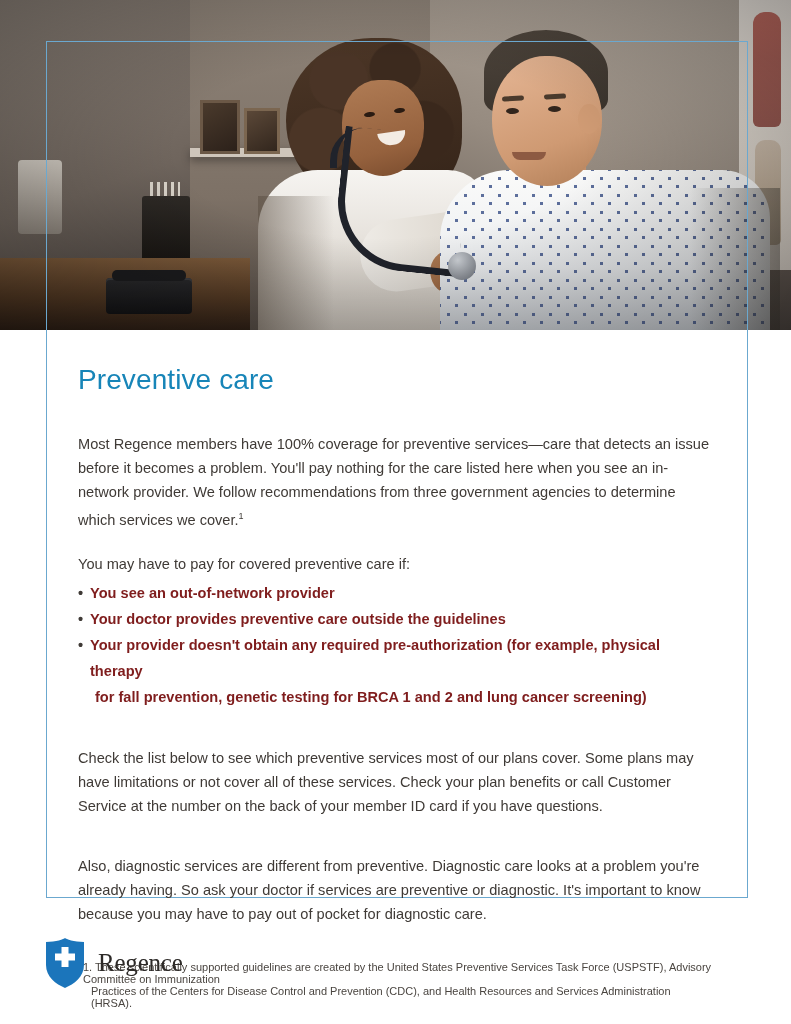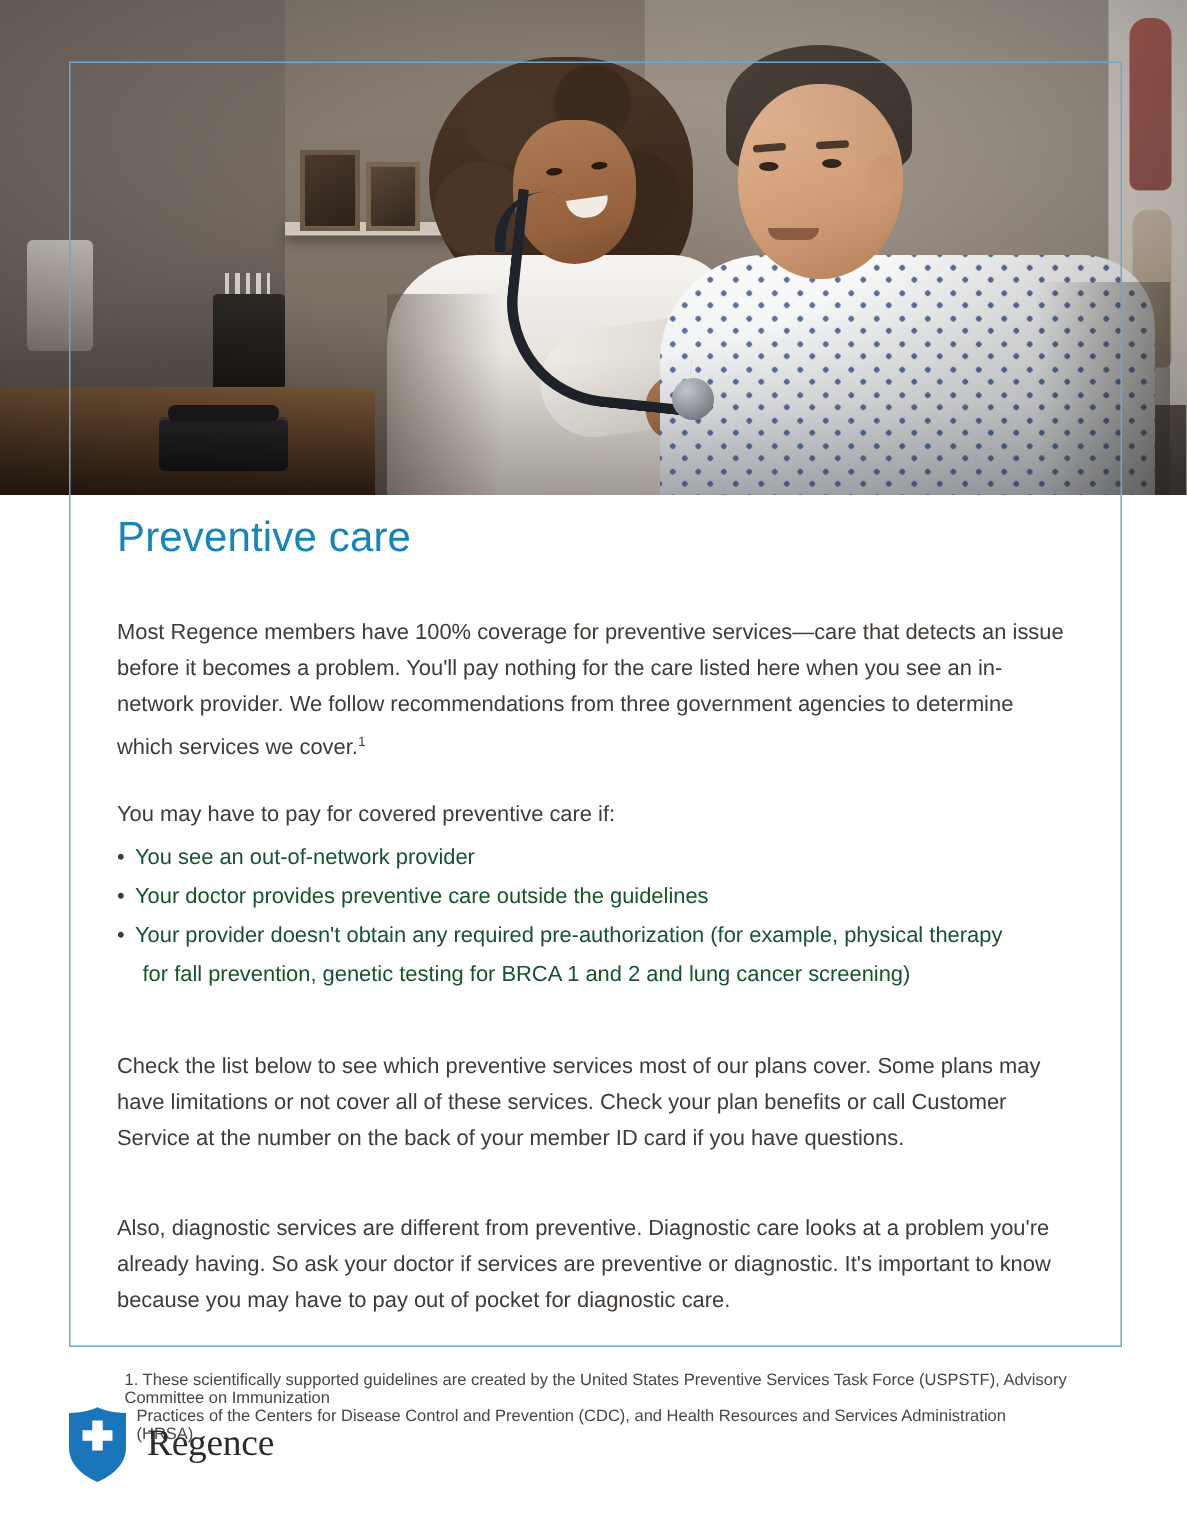--- a/index.html
+++ b/index.html
@@ -259,21 +259,21 @@
     width: 700px;
     height: 855px;
     border: 1px solid #6ba8cf;
     pointer-events: none;
   }
 
   
   .content {
     position: absolute;
     left: 78px;
-    top: 342px;
+    top: 364px;
     width: 636px;
   }
   h1.title {
     margin: 0;
     font-size: 28px;
     font-weight: 400;
     color: #1785b8;
     letter-spacing: .1px;
   }
   h2.subtitle {
@@ -291,23 +291,24 @@
   }
   p.tight { margin-top: 20px; }
   ul.bullets {
     list-style: none;
     margin: 4px 0 0 0;
     padding: 0;
   }
   ul.bullets li {
     font-size: 14.6px;
     line-height: 26px;
-    color: #14532d;
+    color: #7f1d1d;
     padding-left: 12px;
     position: relative;
+    font-weight: bold;
   }
   ul.bullets li:before {
     content: "\2022";
     position: absolute;
     left: 0;
     color: #3f3a36;
   }
   ul.bullets li .cont {
     display: block;
     padding-left: 5px;

